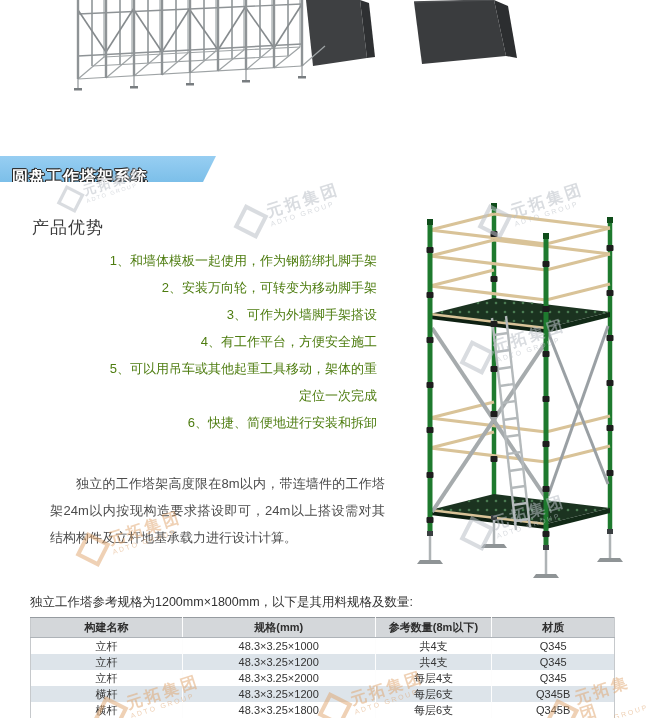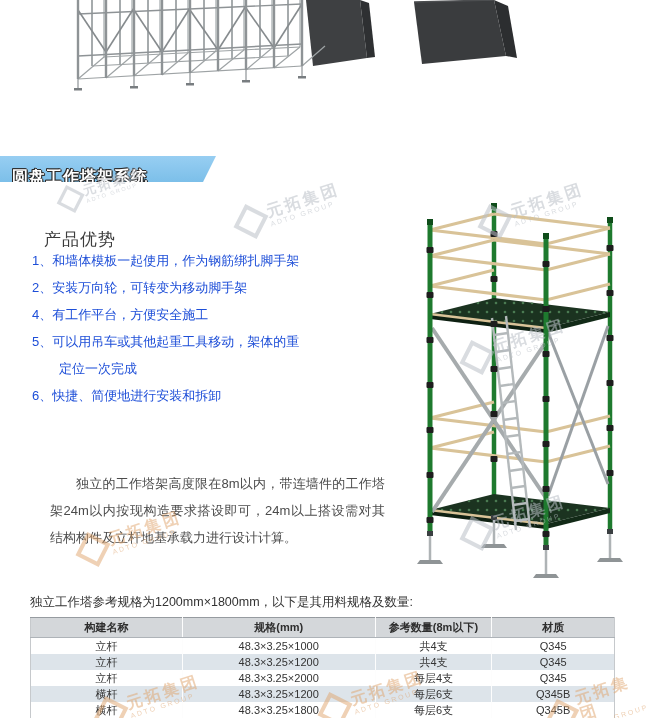--- a/index.html
+++ b/index.html
@@ -13,24 +13,24 @@
   
   .banner{position:absolute;left:0;top:156px;width:216px;height:26px;
           background:linear-gradient(180deg,#97cef2,#7cbfe9);
           clip-path:polygon(0 0,100% 0,94% 100%,0 100%);}
   .banner-label{position:absolute;left:12px;top:8px;line-height:26px;
           font-size:16px;font-weight:bold;color:#ffffff;letter-spacing:1px;
           text-shadow:-1px 0 #2a2a2a,1px 0 #2a2a2a,0 -1px #2a2a2a,0 1px #2a2a2a,
                       1px 1px #2a2a2a,-1px -1px #2a2a2a;}
 
   
-  .adv-heading{position:absolute;left:32px;top:216px;margin:12px;font-size:17px;
+  .adv-heading{position:absolute;left:32px;top:216px;margin:0;font-size:17px;
           font-weight:500;color:#3c3c3c;letter-spacing:1px;}
   .adv-list{position:absolute;left:32px;top:247px;width:345px;}
-  .adv-item{font-size:13px;color:#1d4ed8;line-height:27px;height:27px;white-space:nowrap;}
+  .adv-item{font-size:13px;color:#4d7c0f;line-height:27px;height:27px;white-space:nowrap;text-align:right;}
   .adv-item.indent{padding-left:27px;}
 
   
   .desc{position:absolute;left:32px;top:452px;width:335px;margin:18px;
         font-size:13px;line-height:27px;color:#4b4b4b;text-indent:2em;text-align:justify;}
 
   
   .tower{position:absolute;left:402px;top:200px;}
 
   
@@ -156,20 +156,21 @@
   </svg>
 
   <div class="banner">
     <span class="banner-label">圆盘工作塔架系统</span>
   </div>
 
   <h2 class="adv-heading">产品优势</h2>
   <div class="adv-list">
       <div class="adv-item">1、和墙体模板一起使用，作为钢筋绑扎脚手架</div>
       <div class="adv-item">2、安装万向轮，可转变为移动脚手架</div>
+      <div class="adv-item">3、可作为外墙脚手架搭设</div>
       <div class="adv-item">4、有工作平台，方便安全施工</div>
       <div class="adv-item">5、可以用吊车或其他起重工具移动，架体的重</div>
       <div class="adv-item indent">定位一次完成</div>
       <div class="adv-item">6、快捷、简便地进行安装和拆卸</div>
     </div>
 
   <p class="desc">独立的工作塔架高度限在8m以内，带连墙件的工作塔架24m以内按现构造要求搭设即可，24m以上搭设需对其结构构件及立杆地基承载力进行设计计算。</p>
 
   <svg class="tower" width="240" height="392" viewBox="0 0 240 392">
     <defs>

